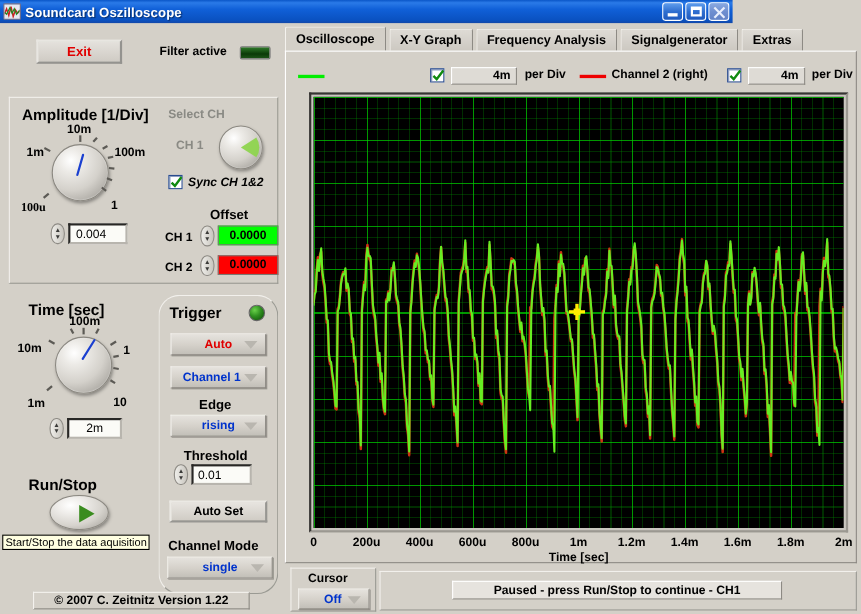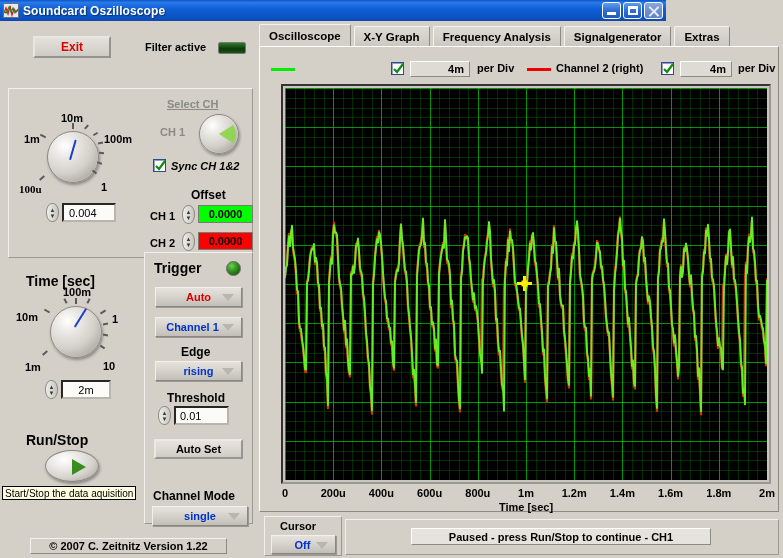--- a/index.html
+++ b/index.html
@@ -250,20 +250,21 @@
         </div>
     </div>
   </div>
 
   <div id="exit-btn">Exit</div>
   <div id="filter-label" class="lbl">Filter active</div>
   <div id="filter-led"></div>
 
   <div class="group" style="left:8px; top:88px; width:245px; height:170px;">
 
+    <div class="knob-txt" style="left:11px; top:7px; font-size:14px;">Amplitude [1/Div]</div>
 
     <div class="knob" style="left:38px; top:42px; width:52px; height:52px;">
       <div class="needle" style="left:21px; top:7px; width:2px; height:21px; transform:rotate(16deg); transform-origin:50% 100%;"></div>
     </div>
 
     <div class="tick" style="left:63px; top:34px; width:2px; height:6px;"></div>
     <div class="tick" style="left:31px; top:46px; width:6px; height:2px; transform:rotate(28deg);"></div>
     <div class="tick" style="left:30px; top:88px; width:6px; height:2px; transform:rotate(-40deg);"></div>
     <div class="tick" style="left:75px; top:37px; width:5px; height:2px; transform:rotate(-48deg);"></div>
     <div class="tick" style="left:84px; top:44px; width:5px; height:2px; transform:rotate(-30deg);"></div>
@@ -277,21 +278,21 @@
     <span class="knob-txt" style="left:95px; top:44px;">100m</span>
     <span class="knob-txt" style="left:10px; top:94px;font-family:Liberation Serif, serif;">100u</span>
     <span class="knob-txt" style="left:92px; top:92px;">1</span>
 
     <div class="spin" style="left:37px; top:114px;">
       <span class="ar">▲</span>
         <span class="ar">▼</span>
     </div>
     <div class="numbox" style="left:53px; top:114px; width:54px; height:19px; padding-left:5px;">0.004</div>
 
-    <div class="knob-txt" style="left:158px; top:9px; color:#8a8a84;text-decoration:underline;">Select CH</div>
+    <div class="knob-txt" style="left:144px; top:9px; color:#8a8a84;">Select CH</div>
     <div class="knob" style="left:190px; top:25px; width:40px; height:40px;">
       <svg width="38" height="38" viewBox="0 0 38 38" style="position:absolute;left:0;top:0;">
         <path d="M19,19 L33,10 A16,16 0 0 1 33,28 Z" fill="#8ed44f" opacity="0.95"></path>
       </svg>
     </div>
     <div class="knob-txt" style="left:151px; top:37px; color:#8a8a84;">CH 1</div>
 
     <div class="chk" style="left:144px; top:70px;">
       <svg width="11" height="12" viewBox="0 0 11 12">
           <polyline points="1,6 4,9 10,1" fill="none" stroke="#108a10" stroke-width="2.2"></polyline>
@@ -338,21 +339,21 @@
     <span class="knob-txt" style="left:17px; top:93px;">1m</span>
     <span class="knob-txt" style="left:95px; top:92px;">10</span>
 
     <div class="spin" style="left:37px; top:112px;">
       <span class="ar">▲</span>
         <span class="ar">▼</span>
     </div>
     <div class="numbox" style="left:53px; top:112px; width:50px; height:19px; justify-content:center;">2m</div>
   </div>
 
-  <div class="group" style="left:144px; top:252px; width:109px; height:272px;">
+  <div class="group" style="left:144px; top:268px; width:109px; height:272px;border-radius:19px;">
     <div class="knob-txt" style="left:9px; top:7px; font-size:14px;">Trigger</div>
     <div style="position:absolute; left:81px; top:8px; width:15px; height:15px; border-radius:50%;
                 background:radial-gradient(circle at 35% 30%, #6ad24a 0%, #2f8f20 45%, #0d4a06 100%);
                 border:1px solid #666;"></div>
 
     <div class="combo" style="left:10px; top:34px; width:87px; height:20px;">
       <span style="color:#e00000;">Auto</span>
       <span class="arrow"></span>
     </div>
 

